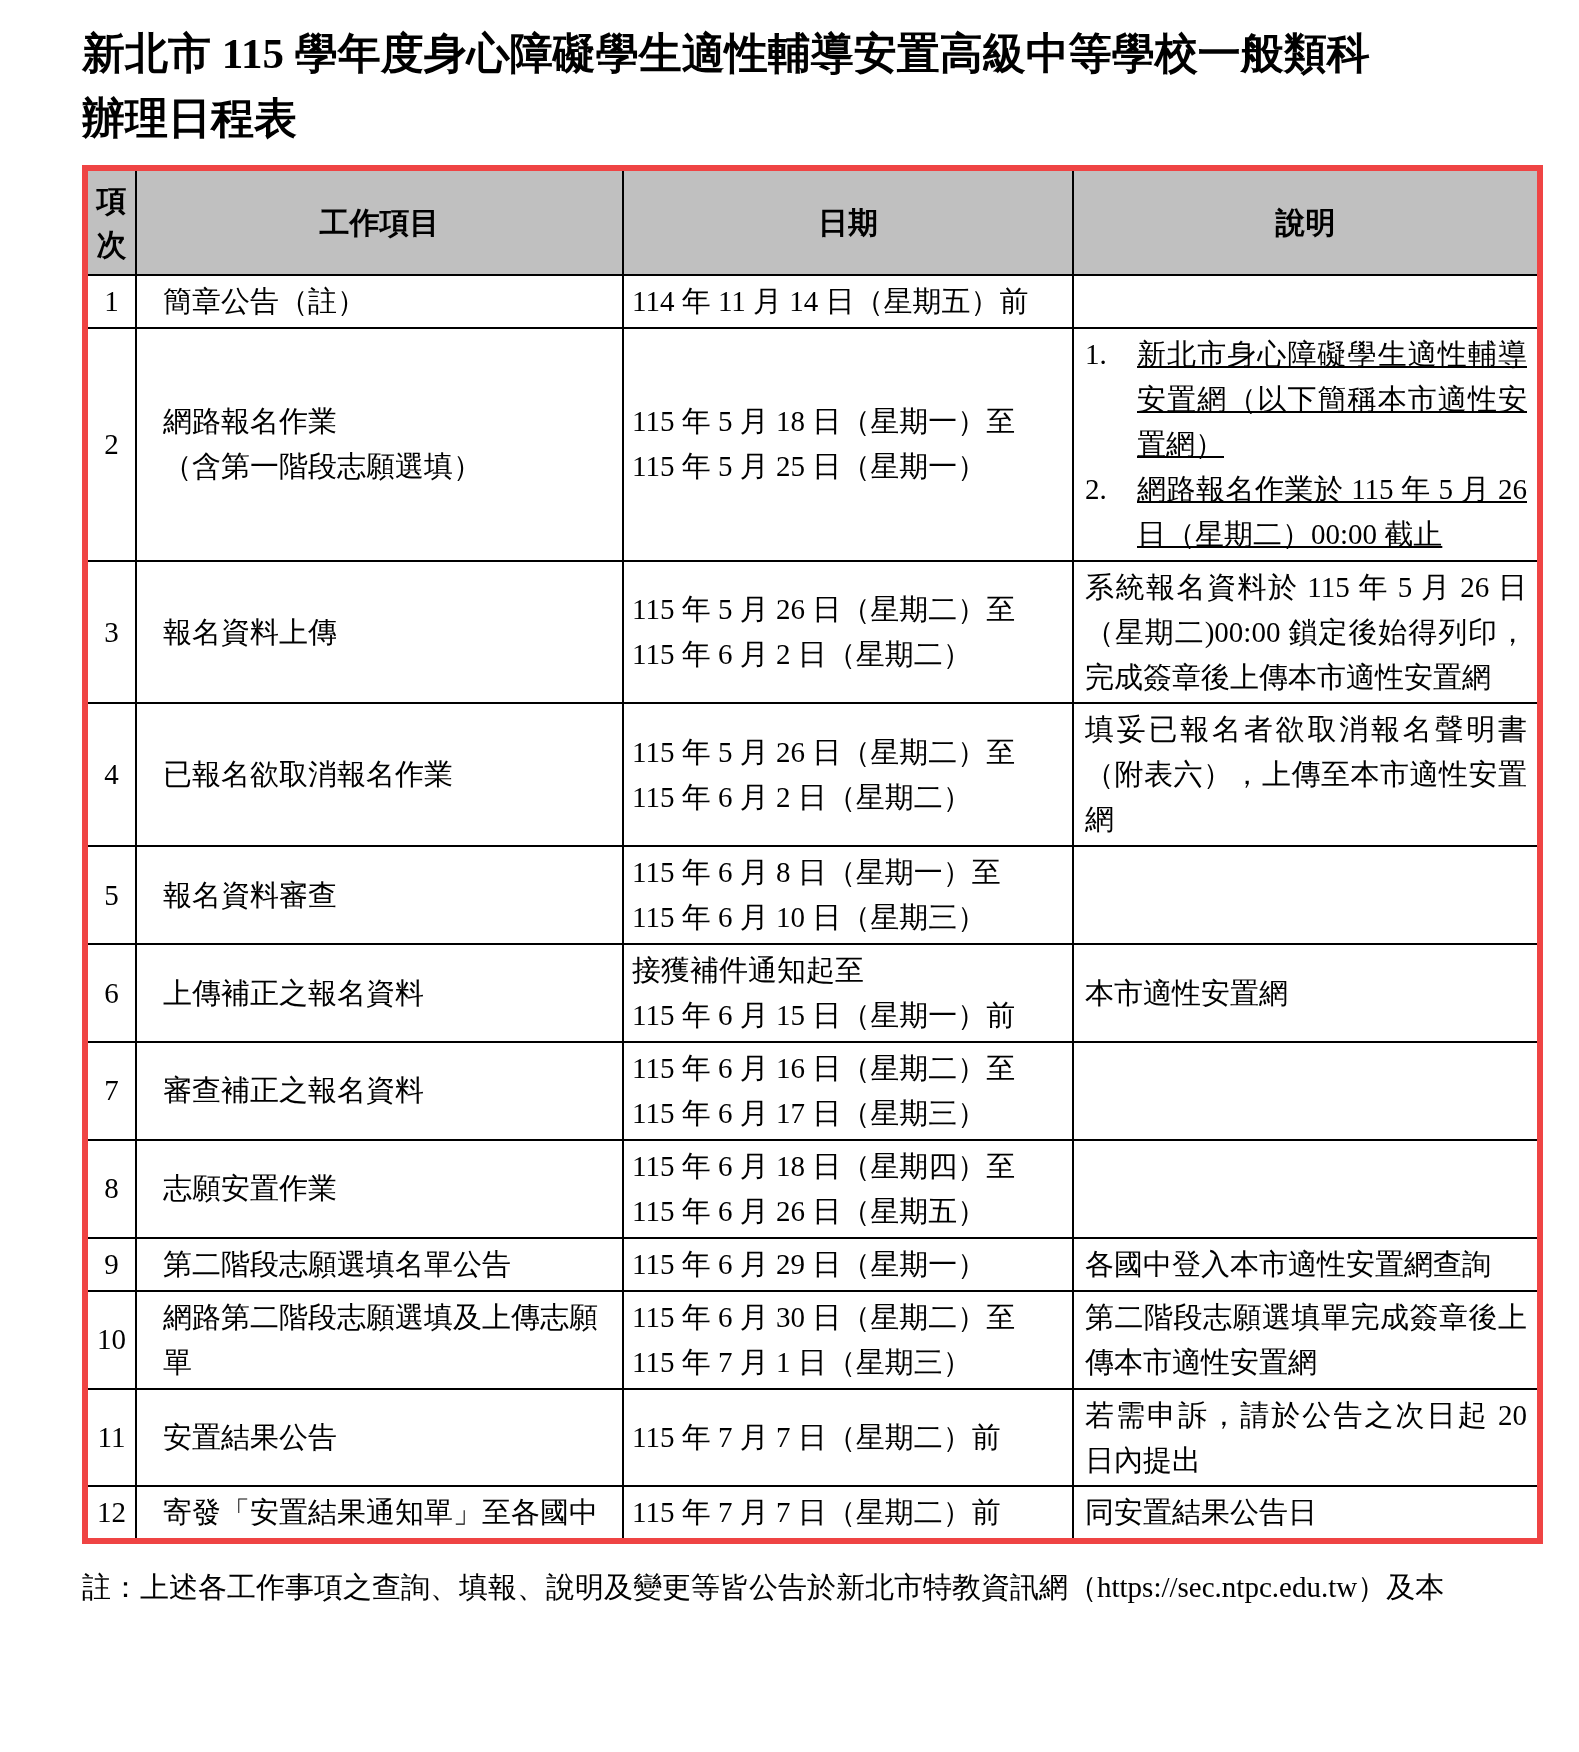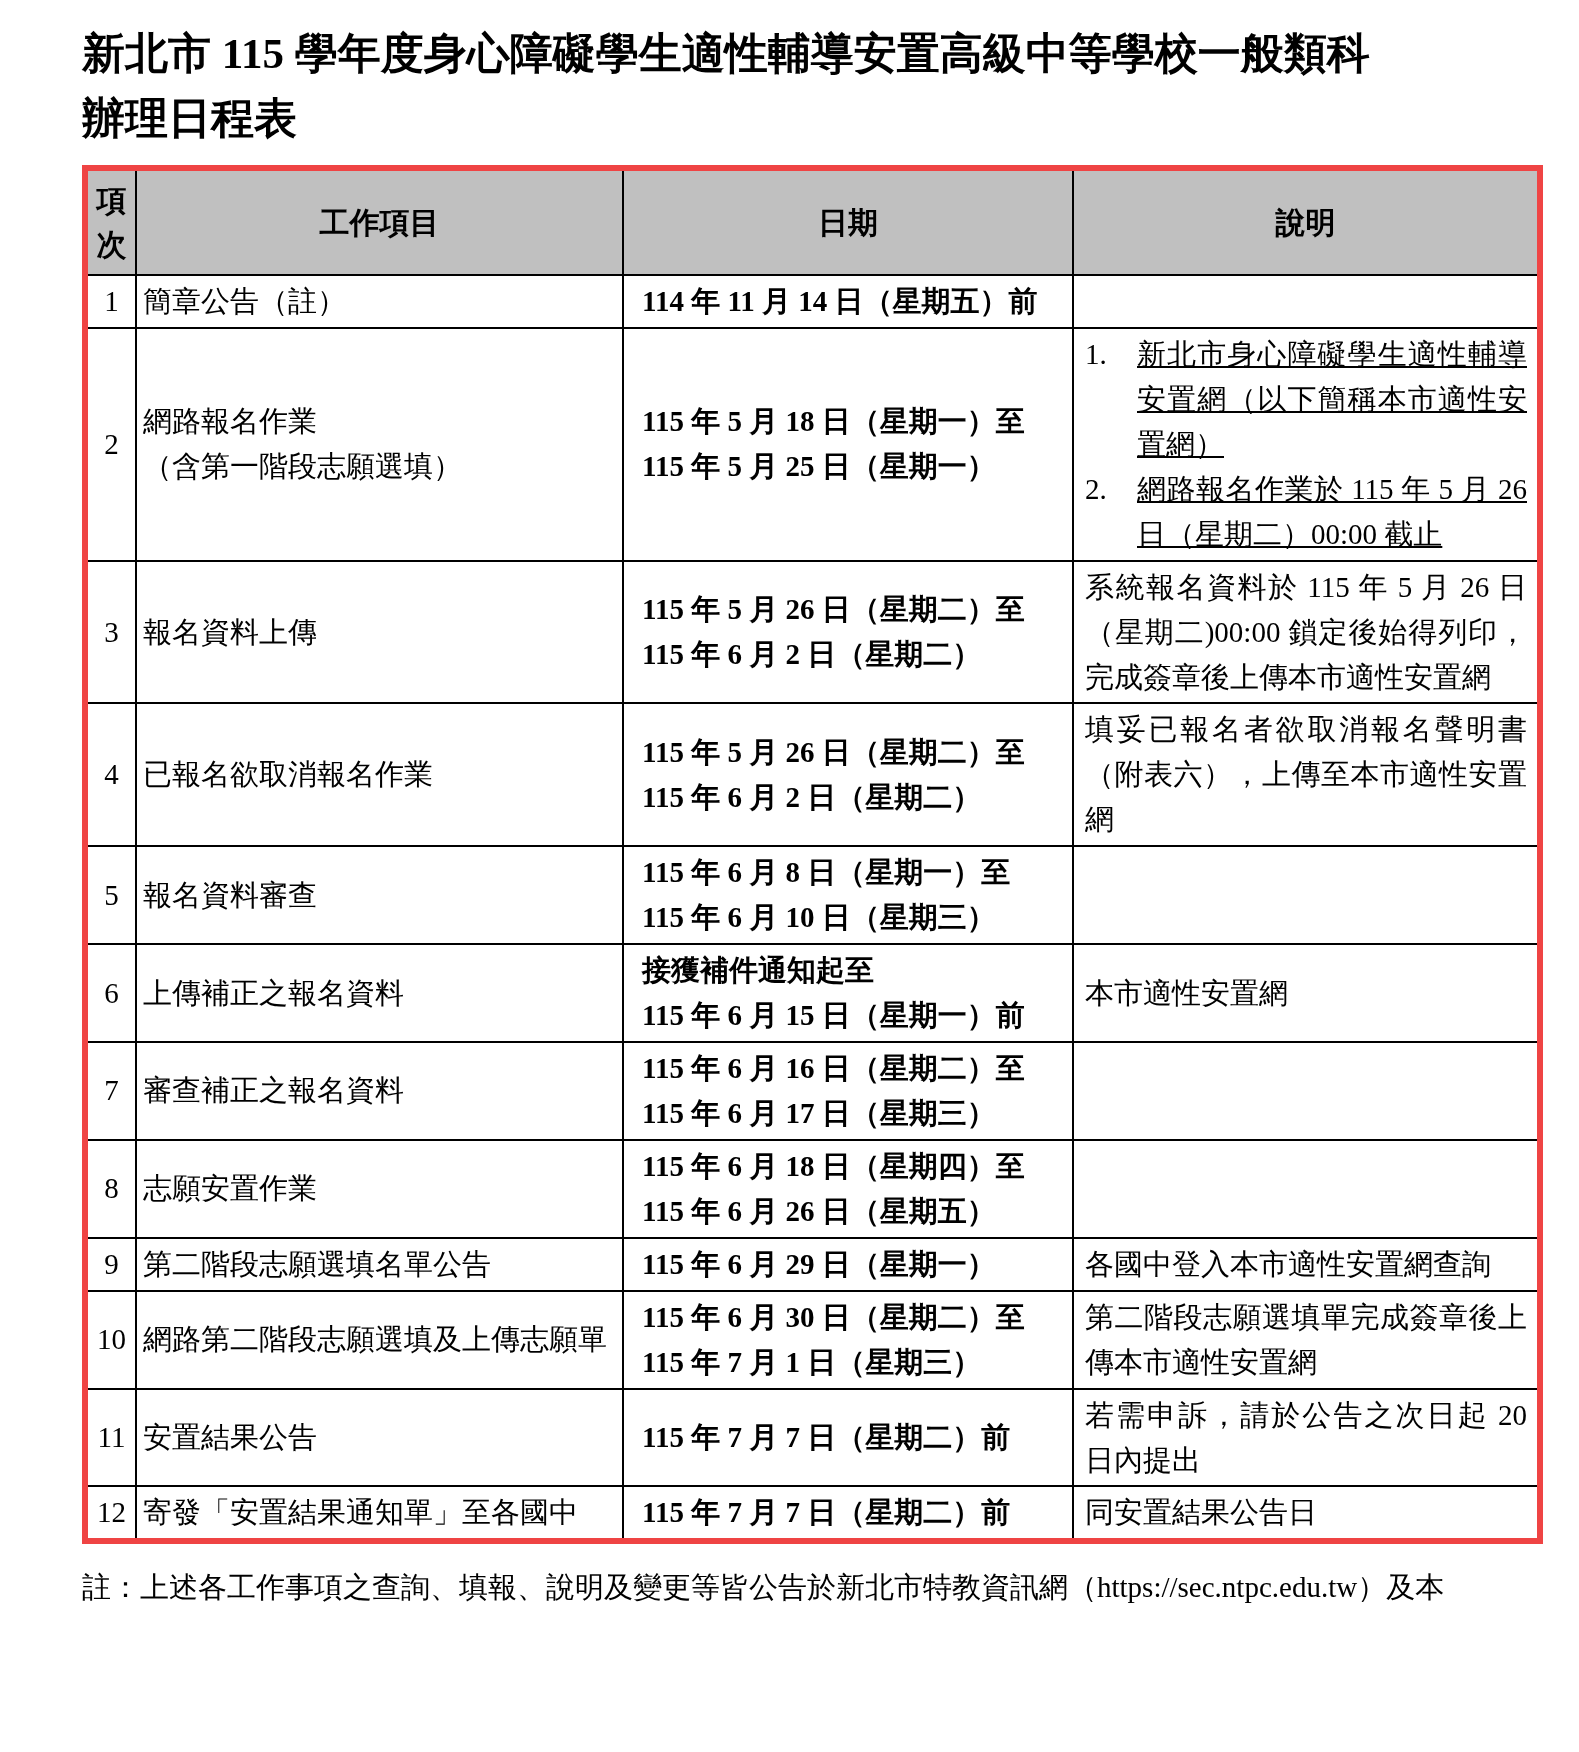--- a/index.html
+++ b/index.html
@@ -50,22 +50,22 @@
     font-size: 29px;
     line-height: 1.55;
     vertical-align: middle;
     padding: 3px 12px;
     word-break: break-word;
   }
   td.cell-no {
     text-align: center;
     padding: 3px 0;
   }
-  td.cell-task { padding-left: 6px; padding-right: 14px; }
-  td.cell-date { padding-left: 18px; padding-right: 8px; font-weight: bold; }
+  td.cell-task { padding-left: 26px; padding-right: 14px; }
+  td.cell-date { padding-left: 8px; padding-right: 8px; }
   td.cell-note { padding-left: 11px; padding-right: 10px; }
   .note-text {
     text-align: justify;
   }
   .num-item { display: flex; }
   .num-item .num {
     flex: 0 0 52px;
   }
   .num-item .num-text {
     flex: 1;

